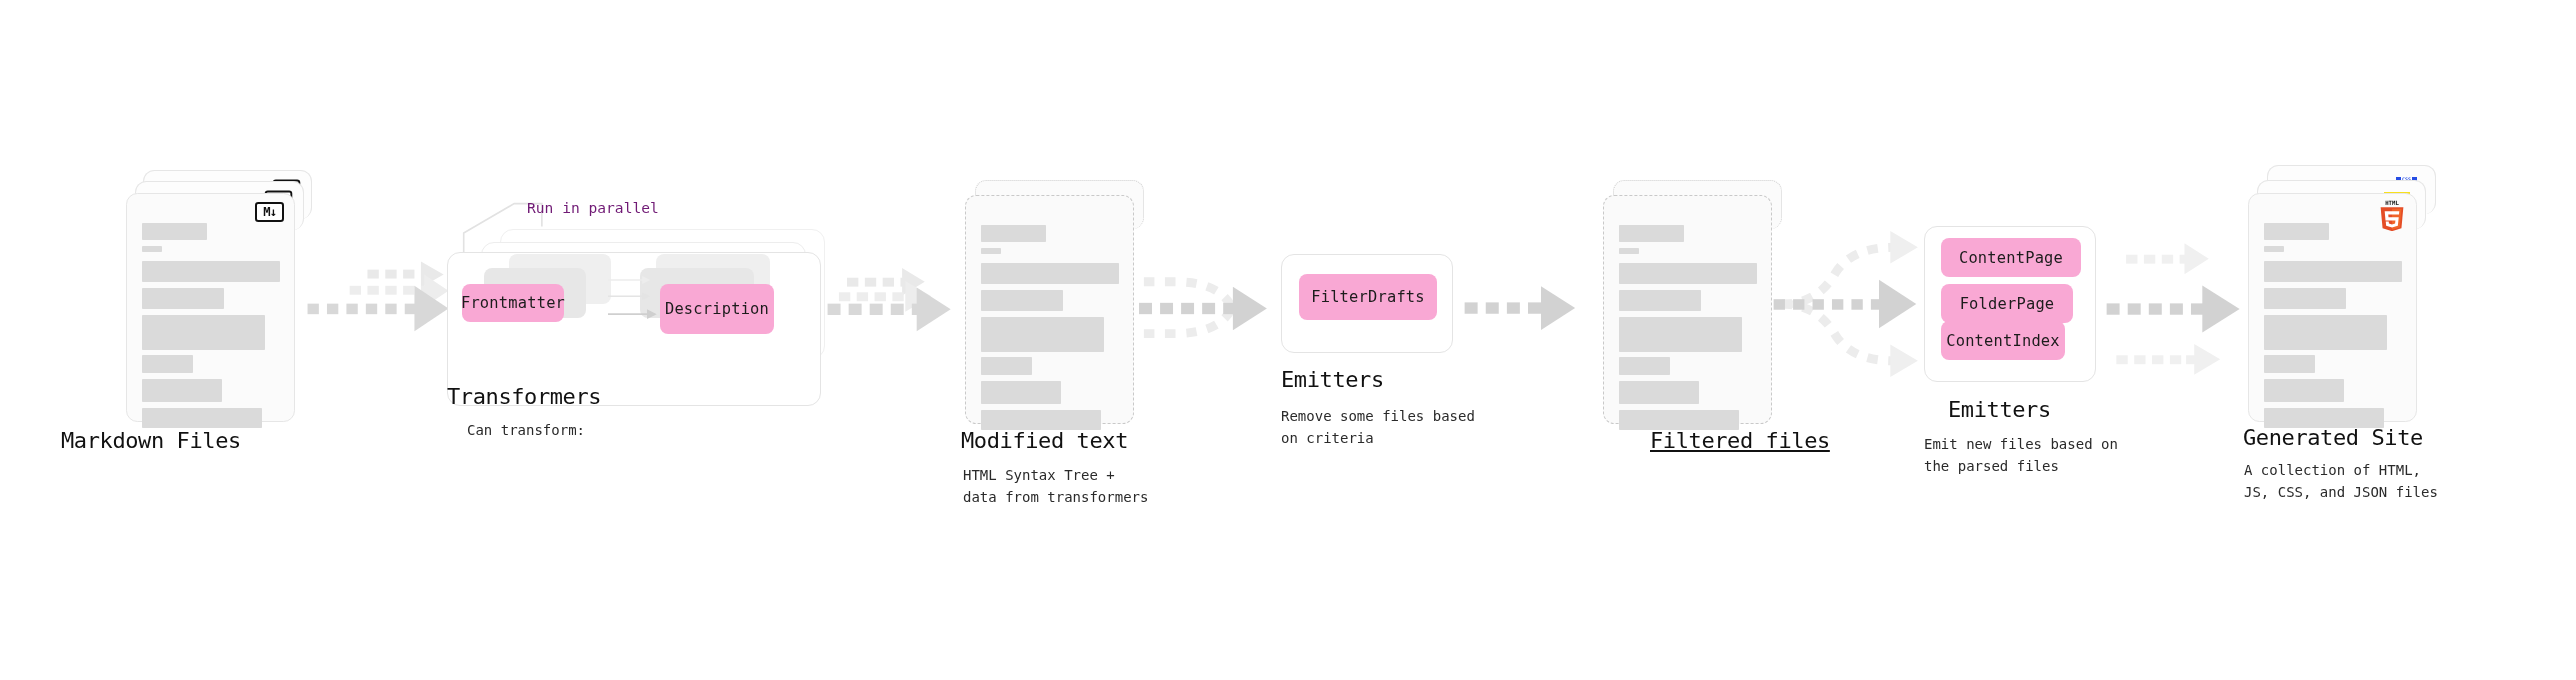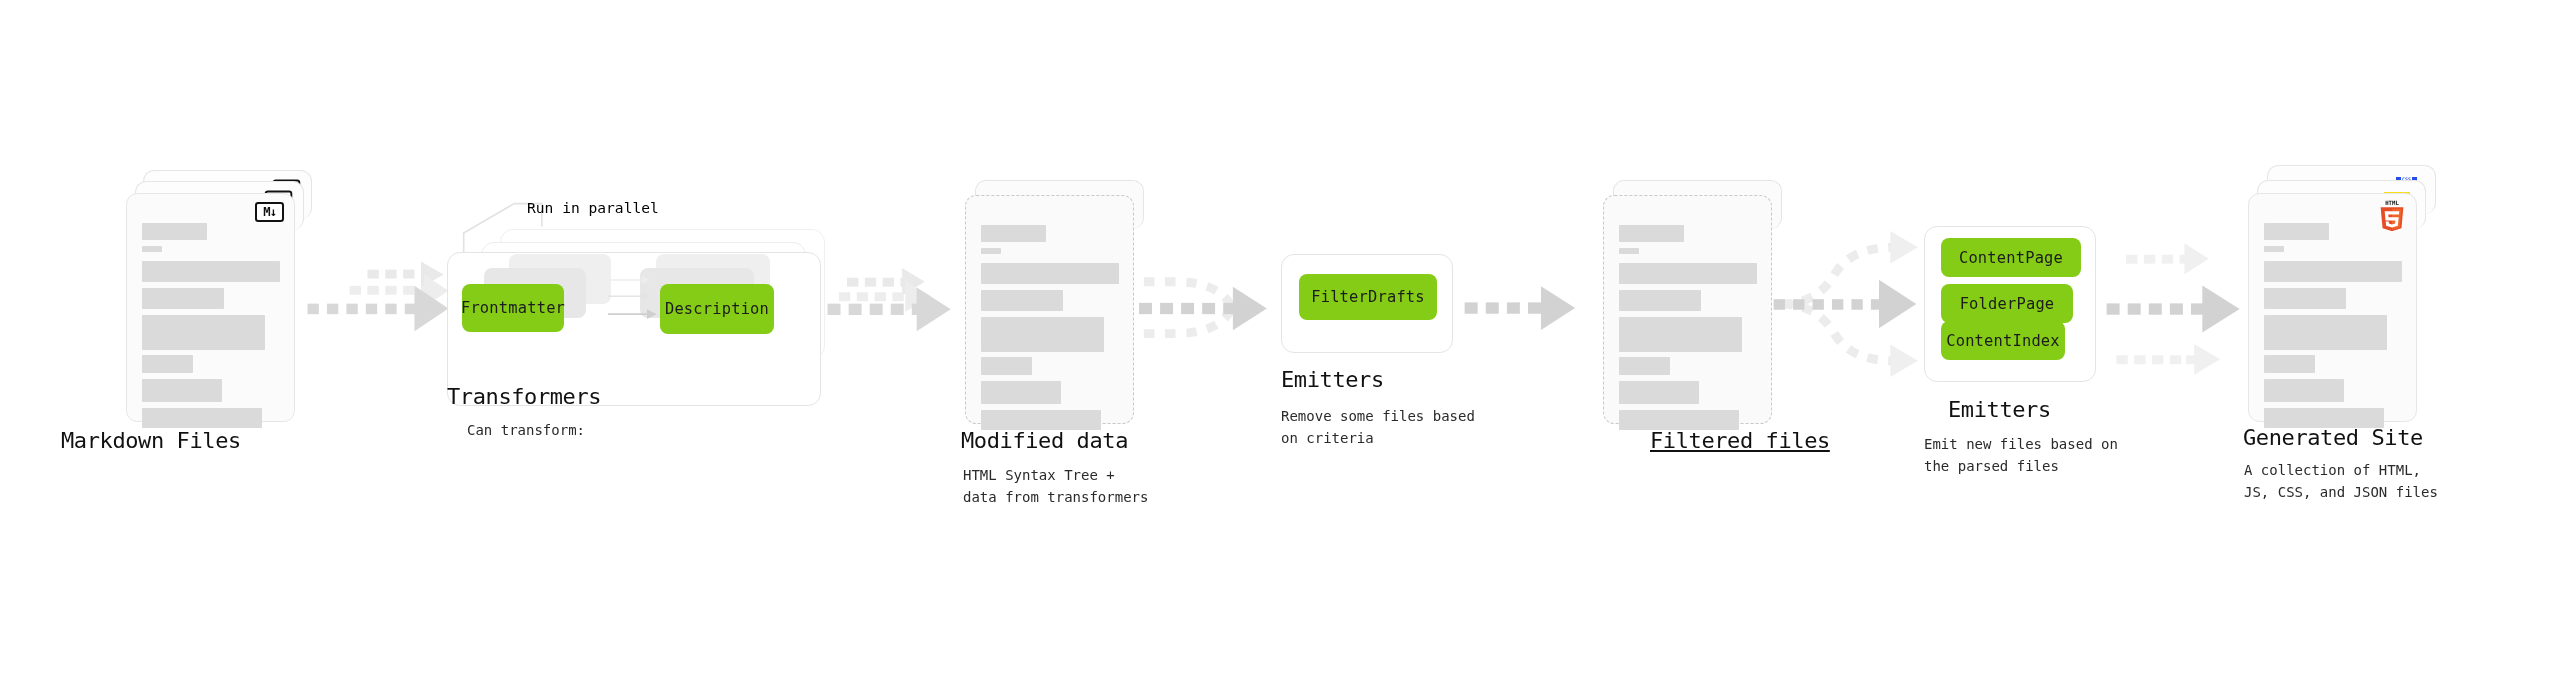--- a/index.html
+++ b/index.html
@@ -76,21 +76,21 @@
 
   
   .group {
     position: absolute;
     border: 1.6px solid #e4e4e4;
     border-radius: 13px;
     background: #ffffff;
   }
   .chip {
     position: absolute;
-    background: #84cc16;
+    background: #f9a8d4;
     border-radius: 8.1px;
     display: flex; align-items: center; justify-content: center;
     font-size: 15.4px; color: #1c1c1c; letter-spacing: 0.2px;
     white-space: nowrap;
   }
   .chip.ghost1 { background: #e7e7e7; }
   .chip.ghost2 { background: #efefef; }
 
   
   .caption {
@@ -103,21 +103,21 @@
   .subcaption {
     position: absolute;
     font-size: 14px;
     color: #2a2a2a;
     line-height: 1.55;
     white-space: pre-line;
   }
   .runlabel {
     position: absolute;
     font-size: 14.6px;
-    color: #000000;
+    color: #701a75;
     white-space: nowrap;
   }
   .bullets { position: absolute; font-size: 14px; color: #2a2a2a; line-height: 1.6; }
   .bullets .head { margin-bottom: 1.6px; }
   .bullets ul { list-style: none; padding-left: 11.4px; }
   .bullets li:before { content: "\2022"; margin-right: 7.3px; }
 
   svg.conn { position: absolute; overflow: visible; }
 </style>
 </head>
@@ -195,21 +195,21 @@
       <g stroke-width="2" fill="none">
         <line x1="0" y1="6" x2="42" y2="6" stroke="#ededed"></line>
         <polygon points="42,1 52,6 42,11" fill="#ededed" stroke="none"></polygon>
         <line x1="0" y1="26" x2="42" y2="26" stroke="#e4e4e4"></line>
         <polygon points="42,21 52,26 42,31" fill="#e4e4e4" stroke="none"></polygon>
         <line x1="0" y1="48" x2="48" y2="48" stroke="#cfcfcf"></line>
         <polygon points="48,42 60,48 48,54" fill="#cfcfcf" stroke="none"></polygon>
       </g>
     </svg>
 
-    <div class="chip" style="left:462px; top:284px; width:102px; height:48px;">Frontmatter</div>
+    <div class="chip" style="left:462px; top:284px; width:102px; height:38px;">Frontmatter</div>
     <div class="chip" style="left:660px; top:284px; width:114px; height:50px;">Description</div>
 
     <div class="caption" style="left:447px; top:384px; top:384px;">Transformers</div>
 
     <div class="bullets" style="left:447px; top:419px;margin-left:20px;">
       <div class="head">Can transform:</div>
     </div>
   </div>
 
   <svg class="conn" style="left:821px; top:268px;" width="146" height="81" viewBox="0 0 180 100">
@@ -244,21 +244,21 @@
         <div class="bar h1"></div>
         <div class="bar h2"></div>
         <div class="bar w100"></div>
         <div class="bar w60"></div>
         <div class="bar w90"></div>
         <div class="bar w38"></div>
         <div class="bar w59"></div>
         <div class="bar w88"></div>
       </div>
     </div>
-    <div class="caption" style="left:961px; top:428px;">Modified data</div>
+    <div class="caption" style="left:961px; top:428px;">Modified text</div>
     <div class="subcaption" style="left:963px; top:465px;">HTML Syntax Tree +
 data from transformers</div>
   </div>
 
   <svg class="conn" style="left:1134px; top:264px;" width="146" height="89" viewBox="0 0 180 110">
     <g stroke="#ececec" stroke-width="11" fill="none" stroke-dasharray="13 13" stroke-linecap="butt">
       <path d="M12,22 L50,22 Q104,22 120,52"></path>
       <path d="M12,86 L50,86 Q104,86 120,56"></path>
     </g>
     <g fill="#d2d2d2">

